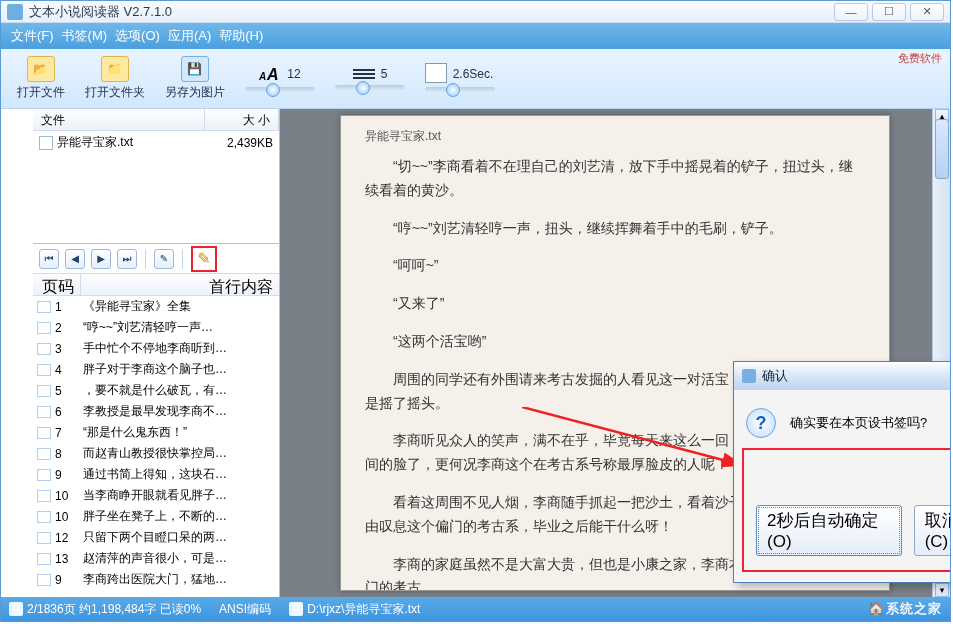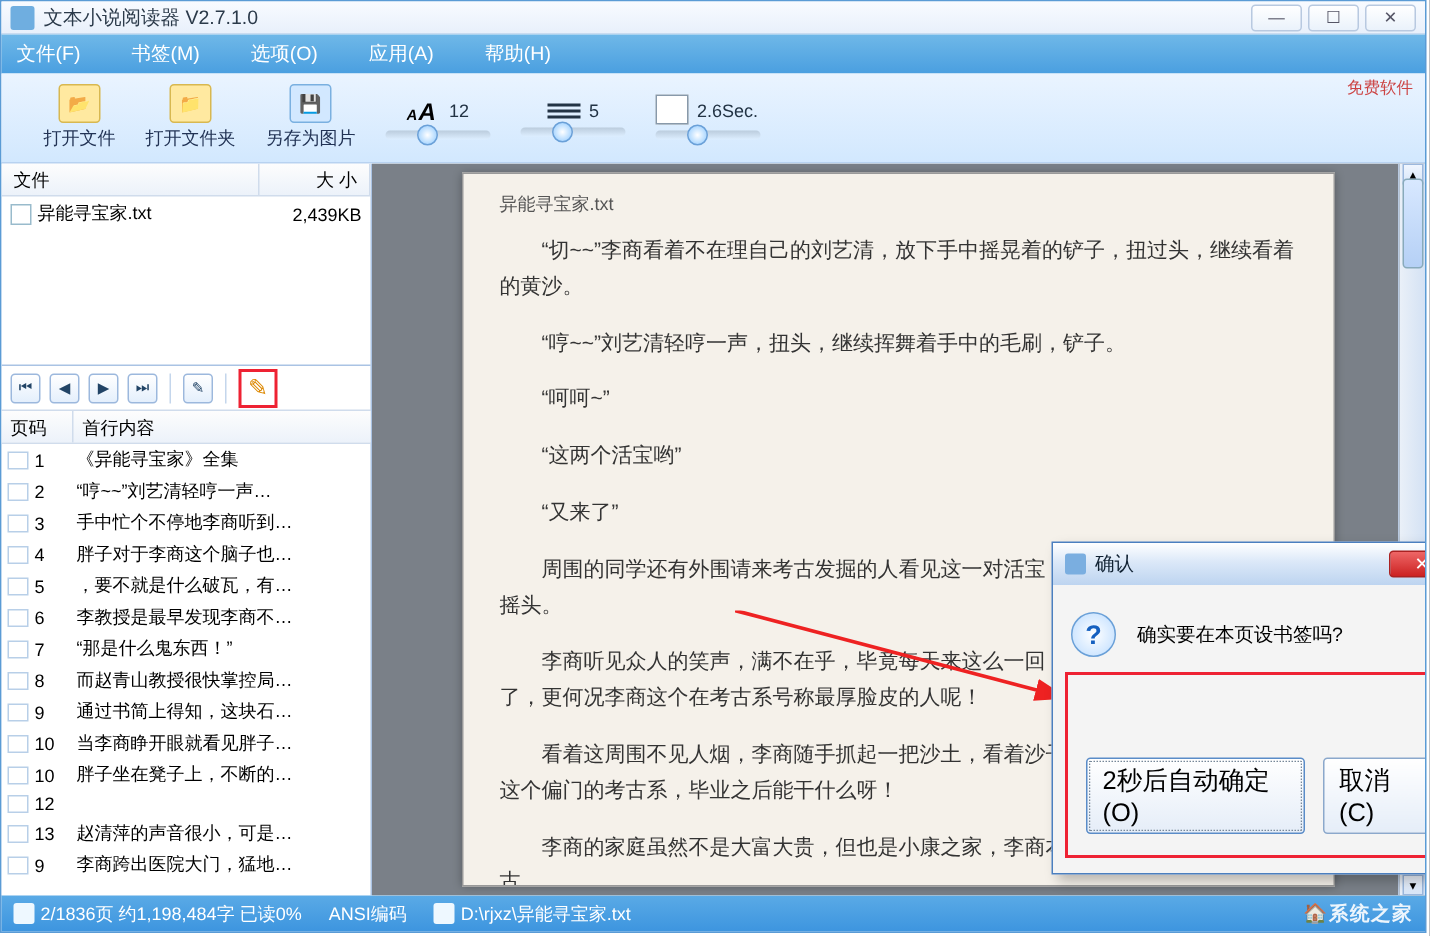--- a/index.html
+++ b/index.html
@@ -6,55 +6,55 @@
 body { background: #fff; width: 953px; height: 624px; overflow: hidden; position: relative; }
 
 .window { border: 1px solid #5a9bd5; width: 951px; height: 622px; background: #fff; display: flex; flex-direction: column; }
 
 .titlebar { height: 22px; background: linear-gradient(#f8fbff,#e8f0fb); display: flex; align-items: center; padding: 0 6px; border-bottom: 1px solid #c9dbf0; }
 .titlebar .app-icon { width: 16px; height: 16px; background: #6faee0; border-radius: 2px; margin-right: 6px; }
 .titlebar .title { font-size: 13px; color: #2b3a4a; flex: 1; }
 .win-btns { display: flex; gap: 4px; }
 .win-btn { width: 34px; height: 18px; border: 1px solid #b8c9e0; border-radius: 3px; background: linear-gradient(#fff,#eaf2fb); font-size: 11px; display: flex; align-items: center; justify-content: center; color: #556; cursor: pointer; }
 
-.menubar { height: 26px; background: linear-gradient(#6fb8e8,#4a9fe0); display: flex; align-items: center; padding: 0 10px; gap: 34px; font-size: 13px; color: #fff; }
+.menubar { height: 26px; background: linear-gradient(#6fb8e8,#4a9fe0); display: flex; align-items: center; padding: 0 10px; gap: 8px; font-size: 13px; color: #fff; }
 .menubar span { cursor: pointer; }
 
-.toolbar { height: 60px; background: linear-gradient(#eaf4ff,#d2e8fe); display: flex; align-items: center; padding: 0 28px; gap: 20px; border-bottom: 1px solid #b8d2f0; position: relative; }
+.toolbar { height: 60px; background: linear-gradient(#eaf4ff,#d2e8fe); display: flex; align-items: center; padding: 0 16px; gap: 20px; border-bottom: 1px solid #b8d2f0; position: relative; }
 .tool-item { display: flex; flex-direction: column; align-items: center; gap: 2px; font-size: 12px; color: #235; cursor: pointer; }
 .tool-icon { width: 28px; height: 26px; background: #ffe9a0; border: 1px solid #d8b850; border-radius: 3px; display: flex; align-items: center; justify-content: center; }
 .tool-icon.save { background: #d2e8ff; border-color: #7ab0e0; }
 .ctrl-group { display: flex; flex-direction: column; align-items: center; gap: 4px; }
 .ctrl-row { display: flex; align-items: center; gap: 6px; font-size: 12px; color: #234; }
 .slider { width: 70px; height: 6px; background: linear-gradient(#bcd,#def); border-radius: 3px; position: relative; cursor: pointer; }
 .slider::after { content:""; position:absolute; width:12px; height:12px; background:radial-gradient(#fff,#8cc8ff); border:1px solid #6aa0d8; border-radius:50%; top:-4px; left:30%; }
 .brand { margin-left: auto; text-align: right; font-size: 11px; color: #357; }
 .brand .logo { font-weight: bold; font-style: italic; font-size: 18px; }
 .brand .logo .z { color: #1a6a1a; }
 .brand .logo .y { color: #2a6aa8; }
 
-.content { flex: 1; display: flex; overflow: hidden; }
+.content { flex: 1; display: flex; overflow: hidden; padding-left: 32px; }
 
 .left-panel { width: 247px; border-right: 1px solid #aac3e4; display: flex; flex-direction: column; background: #fff; }
 .filelist-head { height: 22px; display: flex; font-size: 12px; background: linear-gradient(#fdfdfd,#ecf2fa); border-bottom: 1px solid #d0dcec; }
 .filelist-head .col { padding: 3px 8px; border-right: 1px solid #d0dcec; }
 .filelist-head .c1 { flex: 1; }
 .filelist-head .c2 { width: 74px; text-align: right; }
 .file-row { display: flex; font-size: 12px; padding: 3px 6px; align-items: center; cursor: pointer; }
 .file-row .fi { width: 14px; height: 14px; background: #fff; border:1px solid #9bc; margin-right: 4px; }
 .file-row .fname { flex: 1; white-space: nowrap; overflow: hidden; text-overflow: ellipsis; }
 .file-row .fsize { width: 74px; text-align: right; }
 .files-area { flex: 0 0 135px; border-bottom: 1px solid #aac3e4; overflow: hidden; }
 
 .nav-bar { height: 30px; display: flex; align-items: center; padding: 0 6px; gap: 6px; border-bottom: 1px solid #d0dcec; }
 .nav-btn { width: 20px; height: 20px; background: linear-gradient(#fff,#e4effc); border:1px solid #9cb8dd; border-radius: 3px; display: flex; align-items: center; justify-content: center; font-size: 10px; color: #246; cursor: pointer; }
 .nav-sep { height: 20px; border-left: 1px solid #c4d6ec; margin: 0 2px; }
 .highlight-btn { width: 26px; height: 26px; border: 2px solid #e23; display: flex; align-items:center; justify-content:center; color:#d80; }
 
-.pages-head { height: 22px; display: flex; font-size: 12px; background: linear-gradient(#fdfdfd,#ecf2fa); border-bottom:1px solid #d0dcec; }
+.pages-head { height: 22px; display: flex; font-size: 16px; background: linear-gradient(#fdfdfd,#ecf2fa); border-bottom:1px solid #d0dcec;text-align:right; }
 .pages-head .ph1 { width: 48px; padding:3px 6px; border-right:1px solid #d0dcec; }
 .pages-head .ph2 { flex:1; padding:3px 6px; }
 .pages-list { flex:1; overflow:auto; font-size:12px; }
 .page-row { display:flex; padding:2px 4px; align-items:center; cursor:pointer; white-space:nowrap; }
 .page-row .pi { width:14px; height:12px; background:#fff; border:1px solid #b8cfe8; margin-right:4px; flex-shrink:0; }
 .page-row .pn { width:28px; text-align:left; }
 .page-row .pt { flex:1; overflow:hidden; text-overflow:ellipsis; }
 
 .reader-area { flex:1; position:relative; background:#7a8088; display:flex; overflow:hidden; }
 .reader-scroll { position:absolute; right:0; top:0; bottom:0; width:18px; background:linear-gradient(90deg,#eaf0f8,#d4e2f4); border-left:1px solid #b8c9e0; }
@@ -239,20 +239,21 @@
             <div class="pt">当李商睁开眼就看见胖子…</div>
           </div>
           <div class="page-row">
             <div class="pi"></div>
             <div class="pn">10</div>
             <div class="pt">胖子坐在凳子上，不断的…</div>
           </div>
           <div class="page-row">
             <div class="pi"></div>
             <div class="pn">12</div>
+            <div class="pt">只留下两个目瞪口呆的两…</div>
           </div>
           <div class="page-row">
             <div class="pi"></div>
             <div class="pn">13</div>
             <div class="pt">赵清萍的声音很小，可是…</div>
           </div>
           <div class="page-row">
             <div class="pi"></div>
             <div class="pn">9</div>
             <div class="pt">李商跨出医院大门，猛地…</div>
@@ -260,22 +261,22 @@
         </div>
     </div>
 
     <div class="reader-area">
       <div class="page">
         <div class="docname">异能寻宝家.txt</div>
         <div id="paras">
             <p>“切~~”李商看着不在理自己的刘艺清，放下手中摇晃着的铲子，扭过头，继续看着的黄沙。</p>
             <p>“哼~~”刘艺清轻哼一声，扭头，继续挥舞着手中的毛刷，铲子。</p>
             <p>“呵呵~”</p>
+            <p>“又来了”</p>
             <p>“这两个活宝哟”</p>
-            <p>“又来了”</p>
             <p>周围的同学还有外围请来考古发掘的人看见这一对活宝，不由笑了，同时也是摇了摇头。</p>
             <p>李商听见众人的笑声，满不在乎，毕竟每天来这么一回，任谁丢了这么长时间的脸了，更何况李商这个在考古系号称最厚脸皮的人呢！</p>
             <p>看着这周围不见人烟，李商随手抓起一把沙土，看着沙子从指缝间流出，不由叹息这个偏门的考古系，毕业之后能干什么呀！</p>
             <p>李商的家庭虽然不是大富大贵，但也是小康之家，李商本来不是想报这个偏门的考古</p>
           </div>
       </div>
       <div class="reader-scroll">
         <div class="arrow" style="top:0">▴</div>
         <div class="thumb"></div>
         <div class="arrow" style="bottom:0">▾</div>

